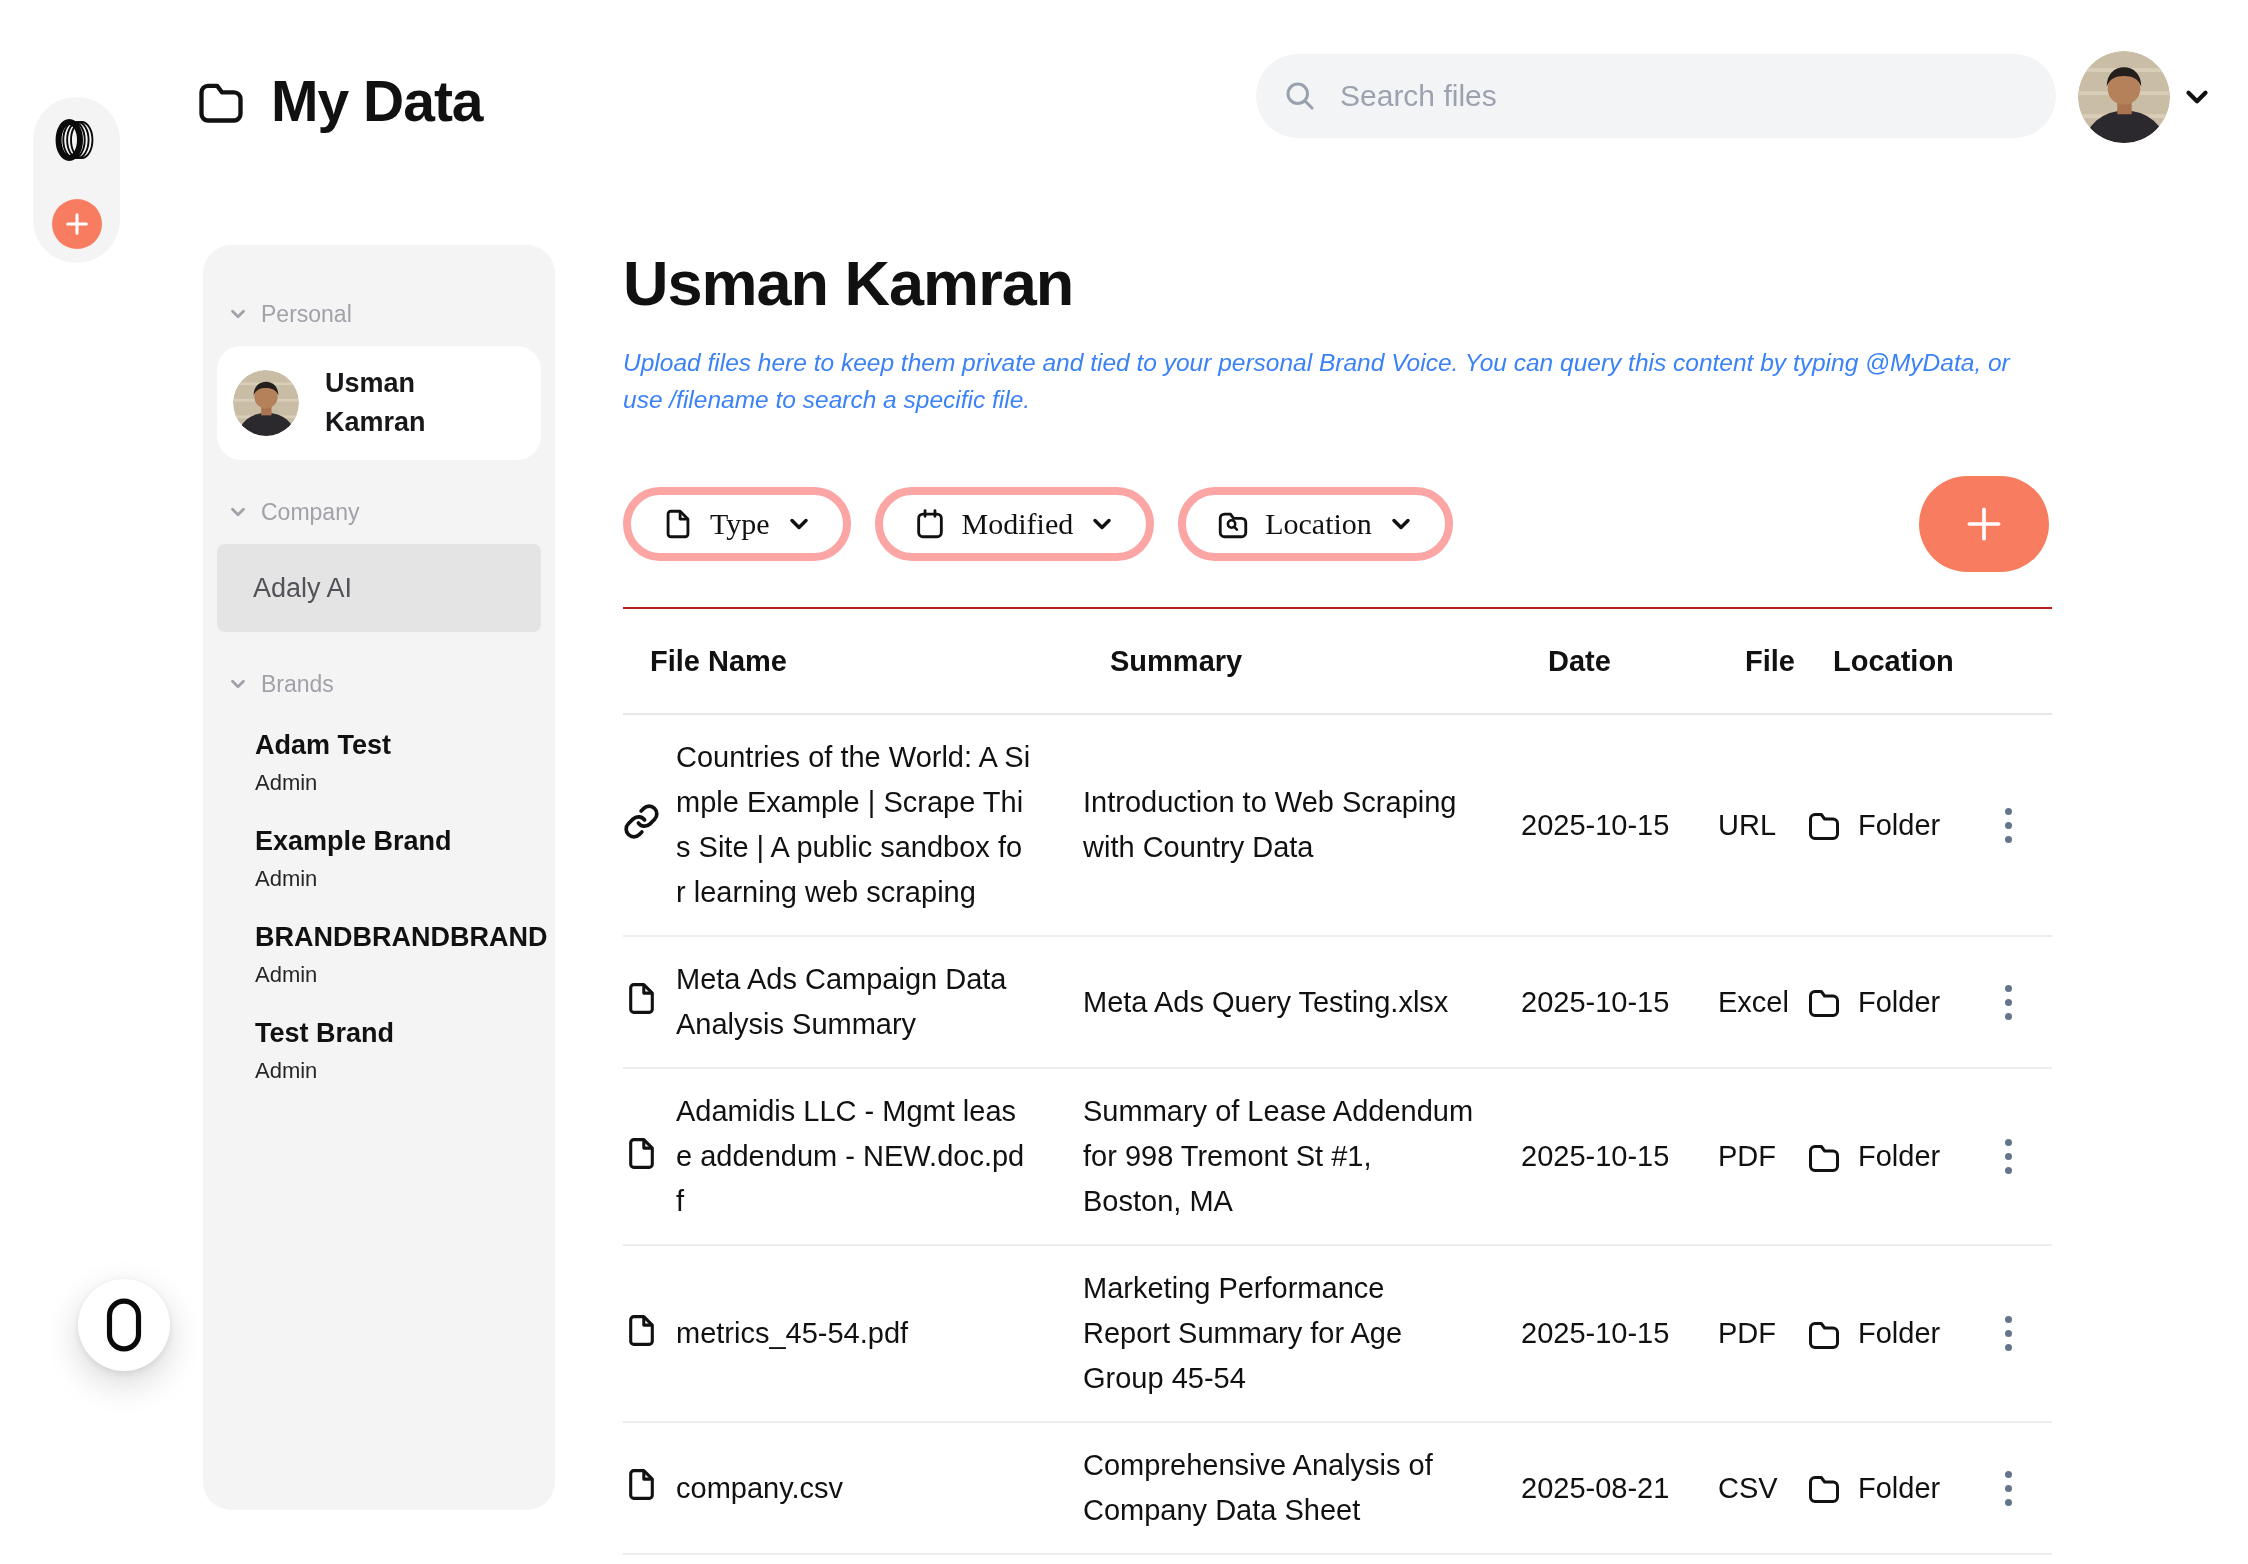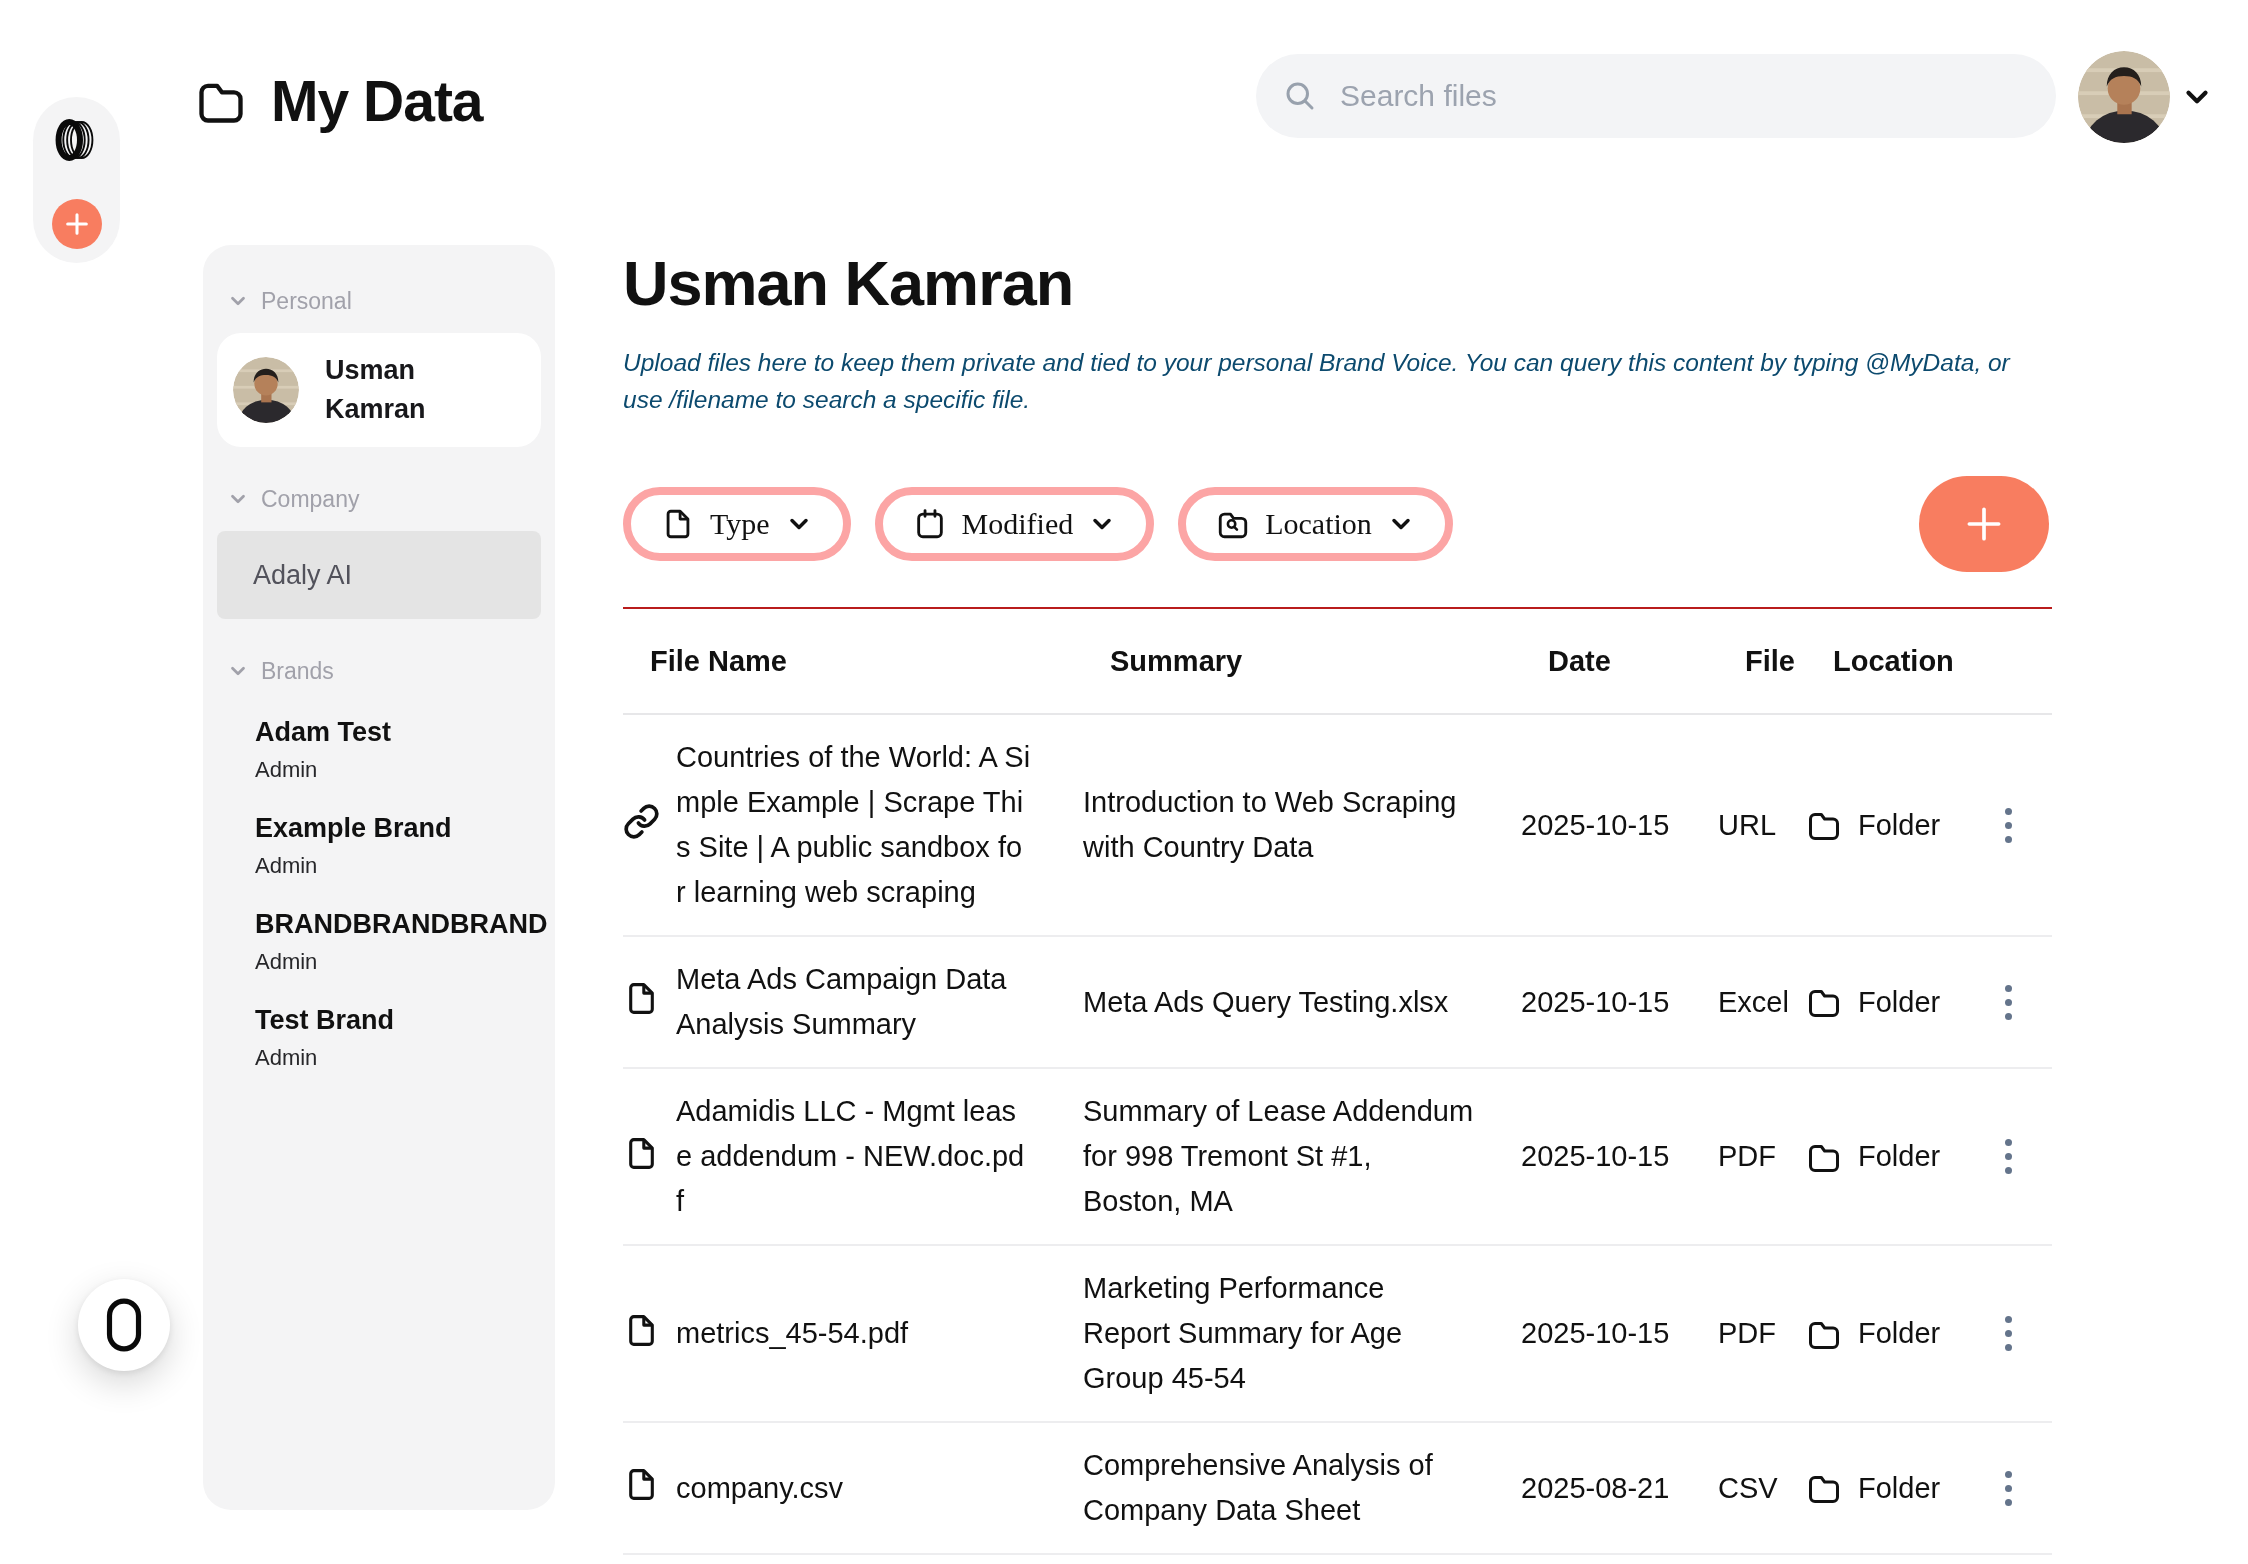--- a/index.html
+++ b/index.html
@@ -38,21 +38,21 @@
   .company-card{background:#e4e4e4;border-radius:8px;margin-top:14px;height:88px;display:flex;align-items:center;padding-left:36px;
     font-size:27px;color:#52525b;cursor:pointer;}
   .sec-gap{margin-top:34px;}
   .brand-item{margin:26px 0 0 38px;cursor:pointer;}
   .brand-item .bn{font-size:27px;font-weight:600;color:#111;line-height:34px;}
   .brand-item .br{font-size:22px;color:#27272a;line-height:30px;margin-top:6px;}
 
   
   .main{position:absolute;left:623px;top:248px;width:1429px;}
   .main h2{margin:0;font-size:63px;font-weight:800;letter-spacing:-1px;line-height:70px;}
-  .desc{margin-top:26px;font-size:24.5px;font-style:italic;color:#0c4a6e;line-height:37px;max-width:1510px;}
+  .desc{margin-top:26px;font-size:24.5px;font-style:italic;color:#3b82f6;line-height:37px;max-width:1510px;}
 
   .filter-row{position:relative;margin-top:58px;display:flex;gap:24px;align-items:center;height:96px;}
   .pill{display:flex;align-items:center;gap:15px;height:74px;padding:0 30px;border:8px solid #fca5a5;border-radius:40px;
     background:#fff;font-family:Liberation Serif, serif;font-size:30px;font-weight:500;color:#111;cursor:pointer;}
   .add-btn{position:absolute;right:3px;top:0;width:130px;height:96px;border:none;border-radius:50px;background:var(--accent);
     display:flex;align-items:center;justify-content:center;cursor:pointer;}
 
   
   .table{margin-top:35px;width:1429px;}
   .tgrid{display:grid;grid-template-columns:53px 407px 438px 197px 88px 185px 34px;padding-left:27px;align-items:center;box-sizing:border-box;}
@@ -160,21 +160,21 @@
         <use href="#portrait"></use>
       </svg>
   </div>
   <span class="avatar-chevron" style="color:#111">
     <svg width="34" height="34" viewBox="0 0 24 24">
         <use href="#chevG"></use>
       </svg>
   </span>
 
   <div class="sidebar">
-    <div class="sec-head" style="margin-top:10px">
+    <div class="sec-head" style="margin-top:23px">
       <span>
           <svg width="22" height="22" viewBox="0 0 24 24">
             <use href="#chevG"></use>
           </svg>
         </span>
       <span>Personal</span>
     </div>
     <div class="side-card">
       <span class="avatar-sm">
         <svg width="66" height="66" viewBox="0 0 96 96">

